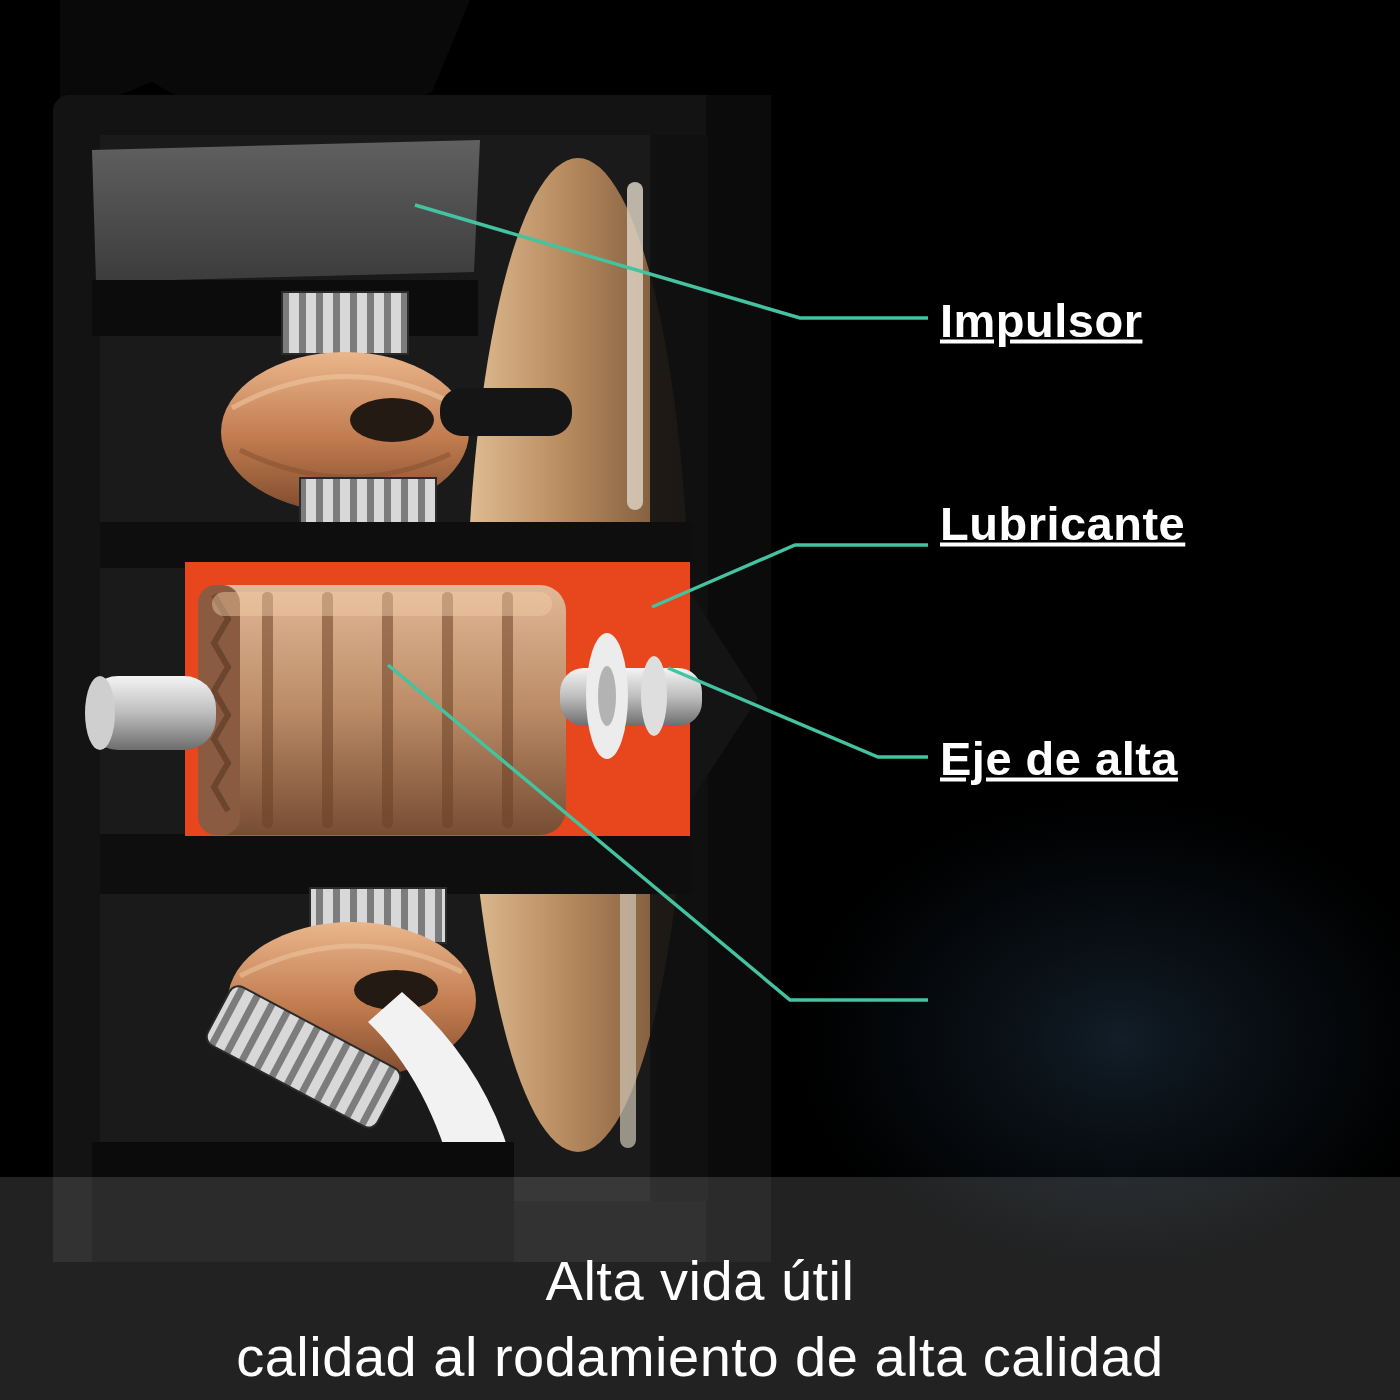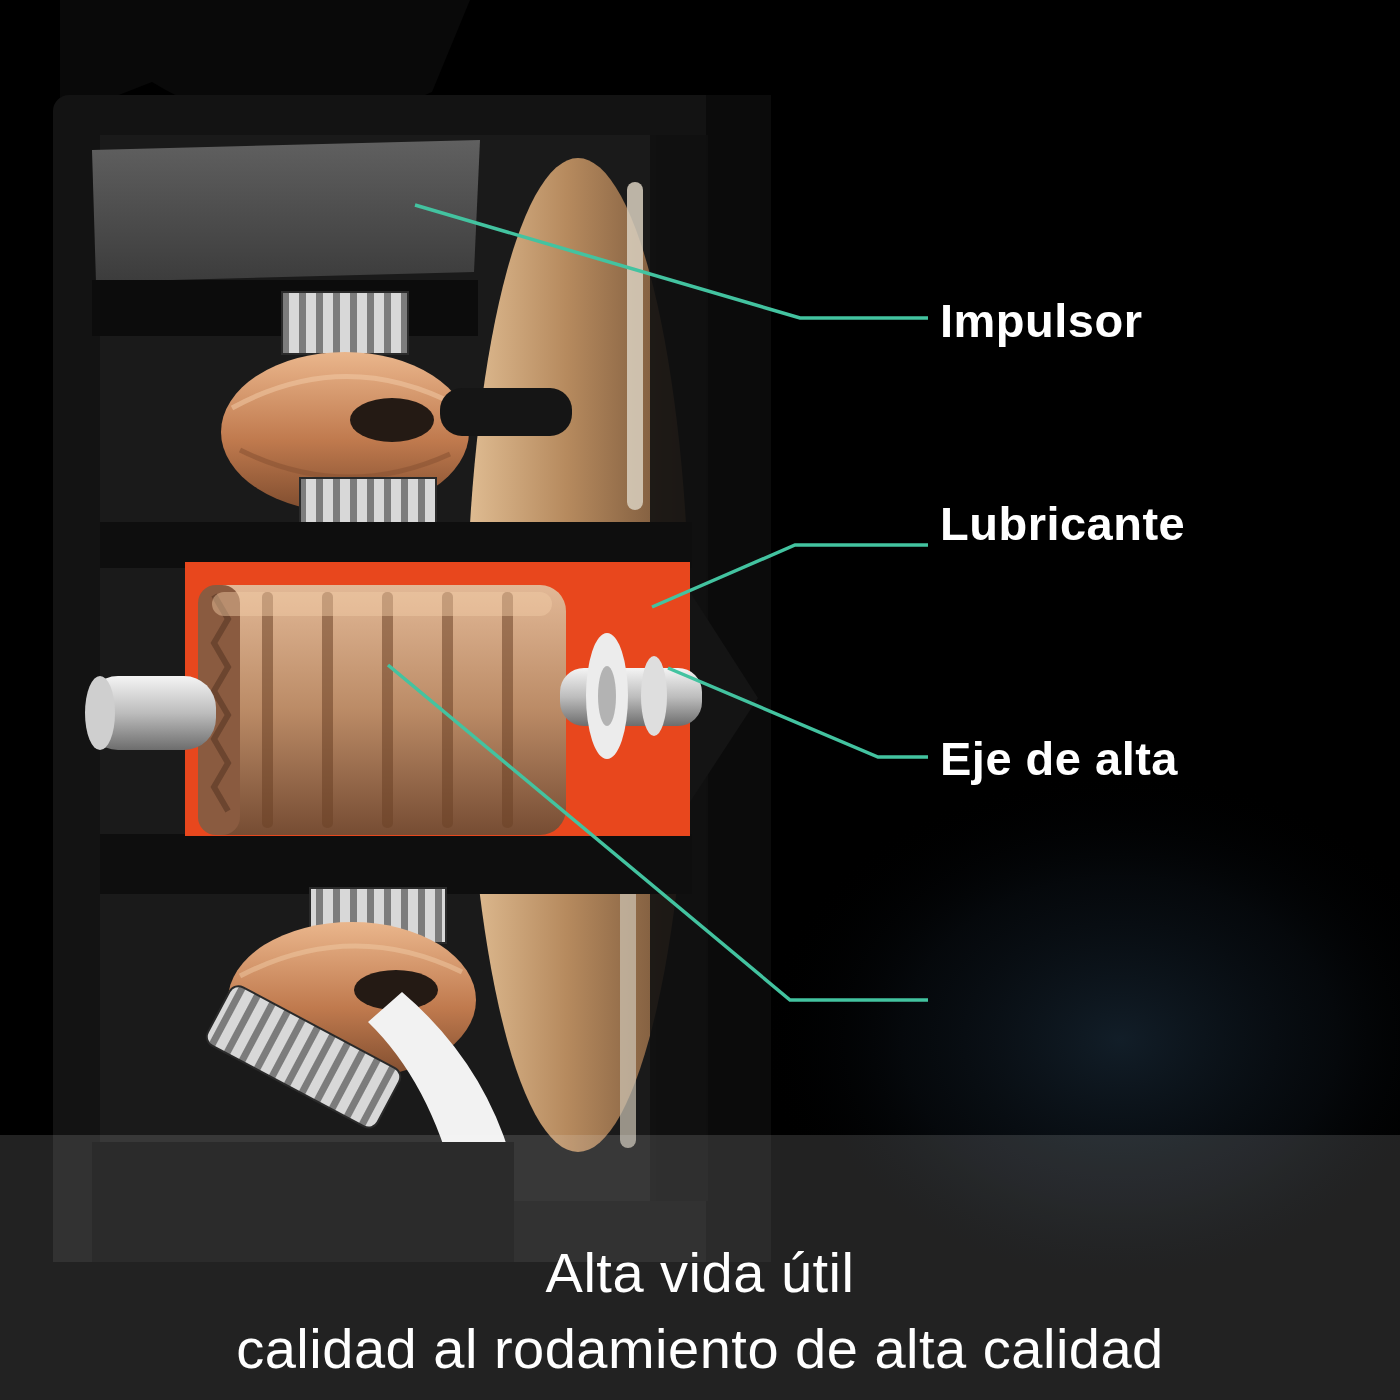--- a/index.html
+++ b/index.html
@@ -14,31 +14,32 @@
   .lead{fill:none;stroke:#43c3a0;stroke-width:3.5px;}
   .label{
     position:absolute;
     left:940px;
     transform:translateY(-50%);
     color:#fff;
     font-weight:700;
     font-size:47px;
     letter-spacing:0.5px;
     white-space:nowrap;
+    text-decoration:underline;
   }
   .label .lline{line-height:66px;}
   .caption{
     position:absolute;
     left:0;bottom:0;
-    width:1400px;height:265px;
+    width:1400px;height:223px;
     background:rgba(255,255,255,0.135);
     color:#fff;
     text-align:center;
     box-sizing:border-box;
-    padding-top:100px;
+    padding-top:66px;
   }
   .caption p{
     margin:0;
     font-size:56px;
     font-weight:400;
     line-height:76px;
     letter-spacing:0.5px;
   }
 </style>
 </head>

